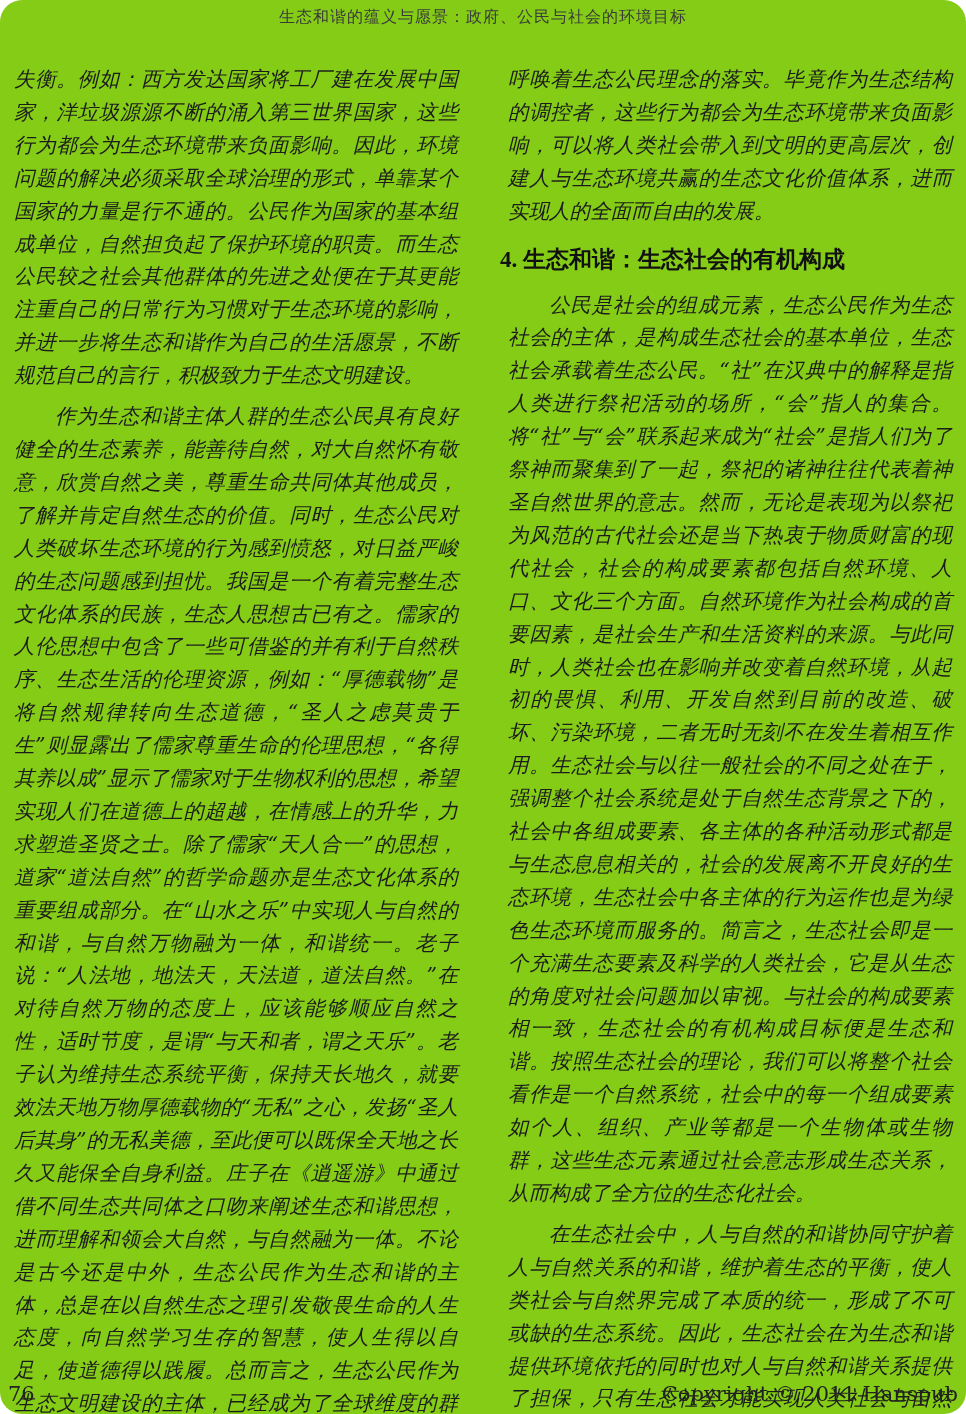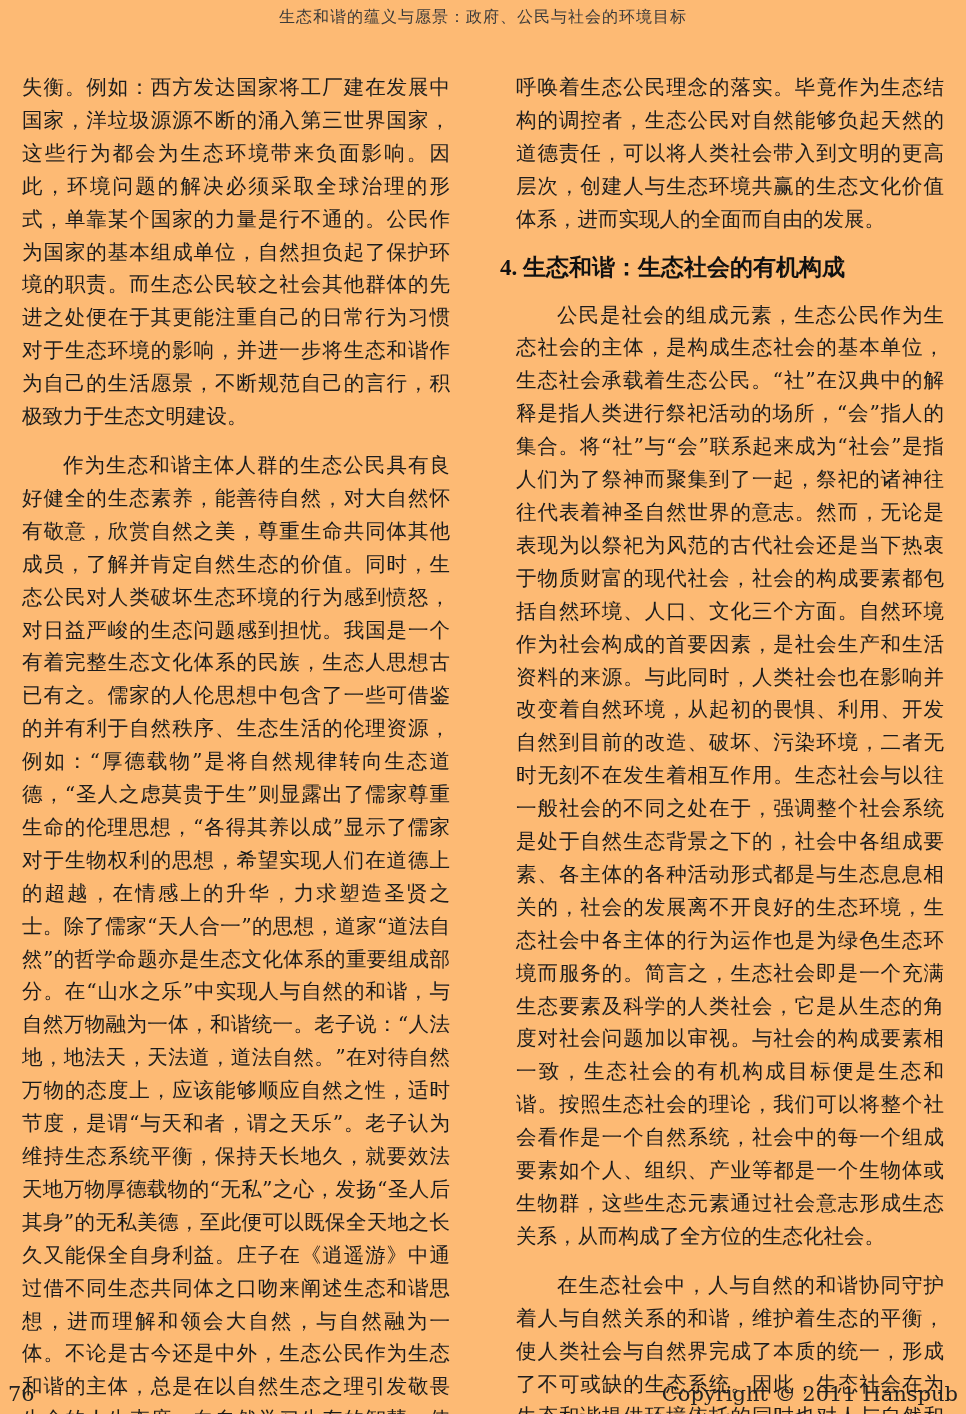--- a/index.html
+++ b/index.html
@@ -4,25 +4,26 @@
 <style>
   html, body {
     margin: 0;
     padding: 0;
     background: #ffffff;
   }
   .page {
     position: relative;
     width: 966px;
     height: 1414px;
-    background: #fdba74;
+    background: #84cc16;
     color: #1c1c1c;
     font-family: "DejaVu Serif", "Liberation Serif", serif;
     box-sizing: border-box;
     overflow: hidden;
+    border-radius: 22px;
   }
   .running-head {
     padding-top: 7px;
     text-align: center;
     font-size: 16px;
     color: #3a3a3a;
     letter-spacing: 1px;
   }
   .columns {
     display: flex;
@@ -33,22 +34,23 @@
   .column {
     flex: 1;
     min-width: 0;
     font-size: 20.5px;
     line-height: 32.9px;
     text-align: justify;
     text-justify: inter-character;
     color: #1c1c1c;
   }
   p.para {
-    margin: 16px;
+    margin: 8px;
     padding: 0;
+    font-style: italic;
   }
   p.indent {
     text-indent: 2em;
   }
   .section-heading {
     font-family: Liberation Serif, serif;
     font-weight: bold;
     font-size: 23px;
     line-height: 30px;
     margin: 17px 0 14px 0;
@@ -76,21 +78,21 @@
   <div class="running-head">生态和谐的蕴义与愿景：政府、公民与社会的环境目标</div>
 
   <div class="columns">
 
     <div class="column">
       <p class="para">失衡。例如：西方发达国家将工厂建在发展中国家，洋垃圾源源不断的涌入第三世界国家，这些行为都会为生态环境带来负面影响。因此，环境问题的解决必须采取全球治理的形式，单靠某个国家的力量是行不通的。公民作为国家的基本组成单位，自然担负起了保护环境的职责。而生态公民较之社会其他群体的先进之处便在于其更能注重自己的日常行为习惯对于生态环境的影响，并进一步将生态和谐作为自己的生活愿景，不断规范自己的言行，积极致力于生态文明建设。</p>
       <p class="para indent">作为生态和谐主体人群的生态公民具有良好健全的生态素养，能善待自然，对大自然怀有敬意，欣赏自然之美，尊重生命共同体其他成员，了解并肯定自然生态的价值。同时，生态公民对人类破坏生态环境的行为感到愤怒，对日益严峻的生态问题感到担忧。我国是一个有着完整生态文化体系的民族，生态人思想古已有之。儒家的人伦思想中包含了一些可借鉴的并有利于自然秩序、生态生活的伦理资源，例如：“厚德载物”是将自然规律转向生态道德，“圣人之虑莫贵于生”则显露出了儒家尊重生命的伦理思想，“各得其养以成”显示了儒家对于生物权利的思想，希望实现人们在道德上的超越，在情感上的升华，力求塑造圣贤之士。除了儒家“天人合一”的思想，道家“道法自然”的哲学命题亦是生态文化体系的重要组成部分。在“山水之乐”中实现人与自然的和谐，与自然万物融为一体，和谐统一。老子说：“人法地，地法天，天法道，道法自然。”在对待自然万物的态度上，应该能够顺应自然之性，适时节度，是谓“与天和者，谓之天乐”。老子认为维持生态系统平衡，保持天长地久，就要效法天地万物厚德载物的“无私”之心，发扬“圣人后其身”的无私美德，至此便可以既保全天地之长久又能保全自身利益。庄子在《逍遥游》中通过借不同生态共同体之口吻来阐述生态和谐思想，进而理解和领会大自然，与自然融为一体。不论是古今还是中外，生态公民作为生态和谐的主体，总是在以自然生态之理引发敬畏生命的人生态度，向自然学习生存的智慧，使人生得以自足，使道德得以践履。总而言之，生态公民作为生态文明建设的主体，已经成为了全球维度的群体，不论是社会发展程度较高的西方国家，还是作为经济发展中国家的中国，都</p>
     </div>
 
     <div class="column">
-      <p class="para">呼唤着生态公民理念的落实。毕竟作为生态结构的调控者，生态公民对自然能够负起天然的道德责任，可以将人类社会带入到文明的更高层次，创建人与生态环境共赢的生态文化价值体系，进而实现人的全面而自由的发展。</p>
+      <p class="para">呼唤着生态公民理念的落实。毕竟作为生态结构的调控者，这些行为都会为生态环境带来负面影响，可以将人类社会带入到文明的更高层次，创建人与生态环境共赢的生态文化价值体系，进而实现人的全面而自由的发展。</p>
       <h2 class="section-heading">4. 生态和谐：生态社会的有机构成</h2>
       <p class="para indent">公民是社会的组成元素，生态公民作为生态社会的主体，是构成生态社会的基本单位，生态社会承载着生态公民。“社”在汉典中的解释是指人类进行祭祀活动的场所，“会”指人的集合。将“社”与“会”联系起来成为“社会”是指人们为了祭神而聚集到了一起，祭祀的诸神往往代表着神圣自然世界的意志。然而，无论是表现为以祭祀为风范的古代社会还是当下热衷于物质财富的现代社会，社会的构成要素都包括自然环境、人口、文化三个方面。自然环境作为社会构成的首要因素，是社会生产和生活资料的来源。与此同时，人类社会也在影响并改变着自然环境，从起初的畏惧、利用、开发自然到目前的改造、破坏、污染环境，二者无时无刻不在发生着相互作用。生态社会与以往一般社会的不同之处在于，强调整个社会系统是处于自然生态背景之下的，社会中各组成要素、各主体的各种活动形式都是与生态息息相关的，社会的发展离不开良好的生态环境，生态社会中各主体的行为运作也是为绿色生态环境而服务的。简言之，生态社会即是一个充满生态要素及科学的人类社会，它是从生态的角度对社会问题加以审视。与社会的构成要素相一致，生态社会的有机构成目标便是生态和谐。按照生态社会的理论，我们可以将整个社会看作是一个自然系统，社会中的每一个组成要素如个人、组织、产业等都是一个生物体或生物群，这些生态元素通过社会意志形成生态关系，从而构成了全方位的生态化社会。</p>
       <p class="para indent">在生态社会中，人与自然的和谐协同守护着人与自然关系的和谐，维护着生态的平衡，使人类社会与自然界完成了本质的统一，形成了不可或缺的生态系统。因此，生态社会在为生态和谐提供环境依托的同时也对人与自然和谐关系提供了担保，只有生态社会才能实现人类社会与自然世界的协同进化。社会是建立在人类改造自然的实践活动基础之上的，然而这并</p>
     </div>
 
   </div>
 
   <div class="footer">
     <span>76</span>
     <span>Copyright © 2011 Hanspub</span>

